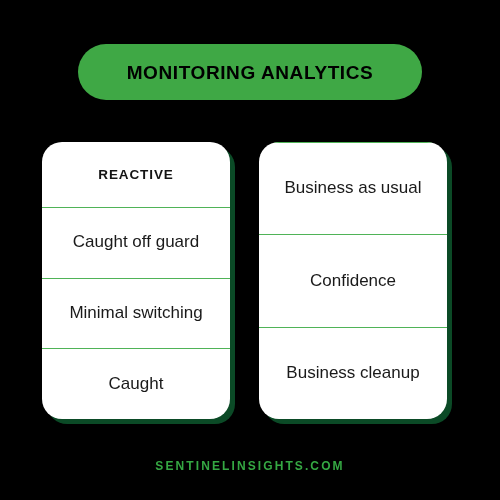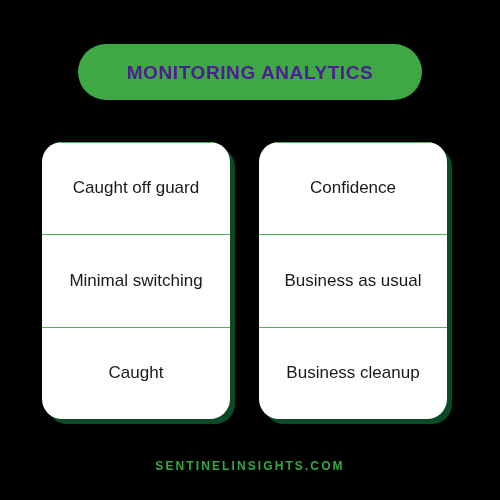--- a/index.html
+++ b/index.html
@@ -30,21 +30,21 @@
     top: 44px;
     width: 344px;
     height: 56px;
     background: #3fa845;
     border-radius: 28px;
     display: flex;
     align-items: center;
     justify-content: center;
   }
   .title-pill-label {
-    color: #4c1d95;
+    color: #000000;
     font-size: 19px;
     font-weight: bold;
     letter-spacing: 0.6px;
     text-align: center;
     line-height: 1;
     white-space: nowrap;
   }
 
   
   .columns {
@@ -152,43 +152,46 @@
 
   <div class="title-pill">
     <span class="title-pill-label">MONITORING ANALYTICS</span>
   </div>
 
   <div class="columns">
 
     <div class="card-wrap">
       <div class="card-shadow"></div>
       <div class="card">
+        <div class="card-header">
+          <span class="card-header-label">REACTIVE</span>
+        </div>
         <div class="card-rows">
           <div class="card-row">
             <span class="card-row-label">Caught off guard</span>
           </div>
           <div class="card-row">
             <span class="card-row-label">Minimal switching</span>
           </div>
           <div class="card-row">
             <span class="card-row-label">Caught</span>
           </div>
         </div>
       </div>
     </div>
 
     <div class="card-wrap">
       <div class="card-shadow"></div>
       <div class="card">
         <div class="card-rows">
           <div class="card-row">
+            <span class="card-row-label">Business as usual</span>
+          </div>
+          <div class="card-row">
             <span class="card-row-label">Confidence</span>
-          </div>
-          <div class="card-row">
-            <span class="card-row-label">Business as usual</span>
           </div>
           <div class="card-row">
             <span class="card-row-label">Business cleanup</span>
           </div>
         </div>
       </div>
     </div>
 
   </div>
 

